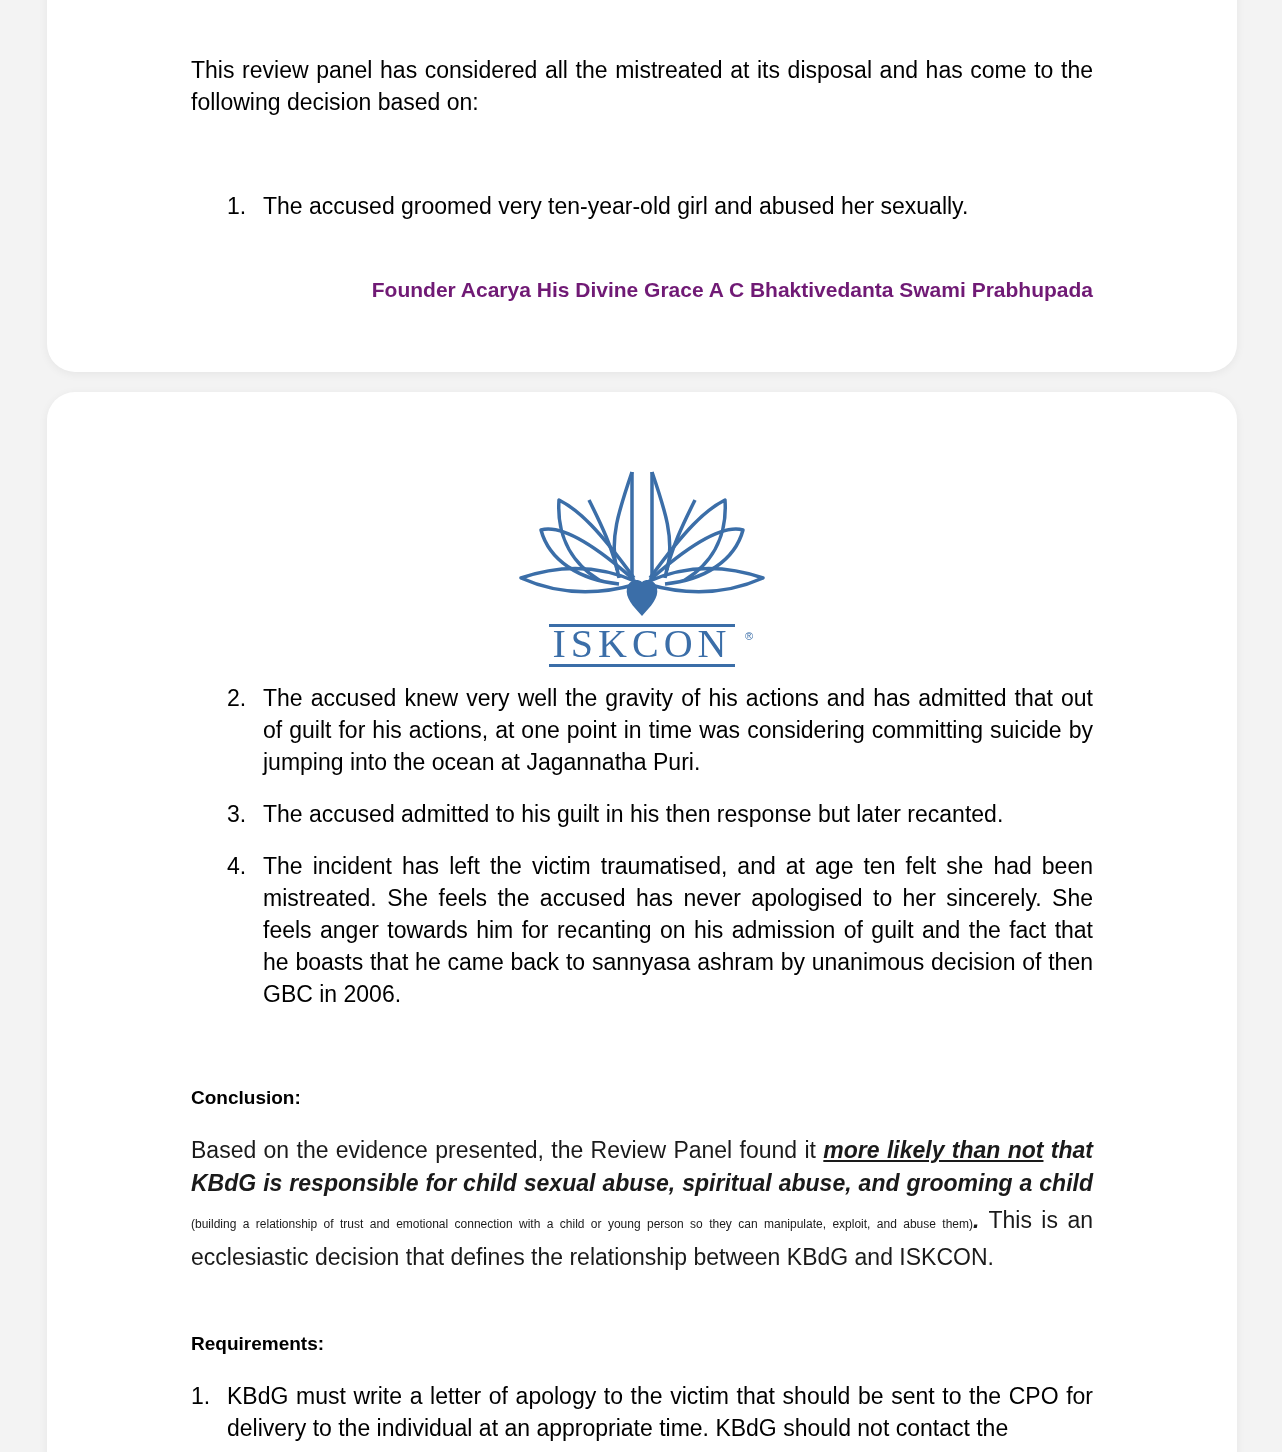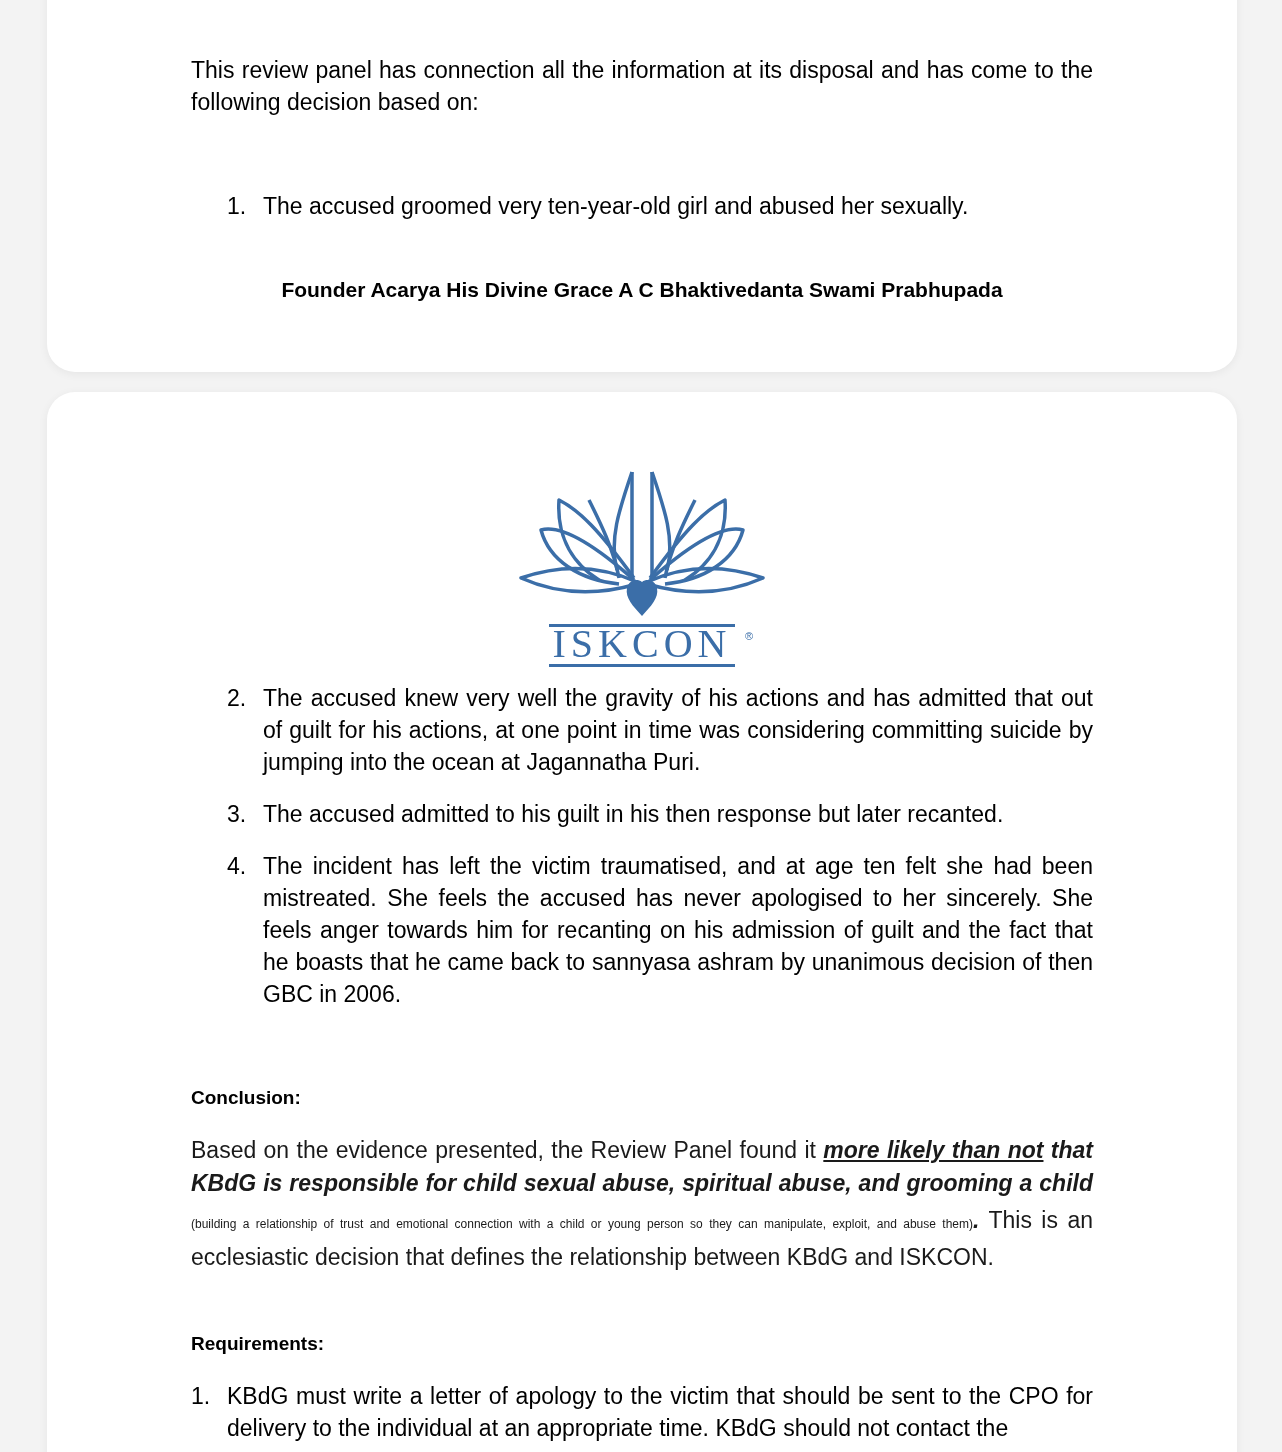--- a/index.html
+++ b/index.html
@@ -19,34 +19,34 @@
   #page1 { top:-40px; height:412px; }
   #page2 { top:392px; height:1200px; }
   .content { position:absolute; left:144px; width:902px; }
   p, li { font-size:23px; line-height:32px; margin:0; }
   .justify { text-align:justify; }
   ol { margin:0; padding:0; list-style:none; }
   .item { display:flex; }
   .num { width:36px; flex:none; text-align:left; }
   .itext { flex:1; text-align:justify; }
   .founder {
-    color:#000000; font-weight:bold; font-size:21px; text-align:center;
+    color:#701a75; font-weight:bold; font-size:21px; text-align:right;
   }
   h3 { font-size:19px; font-weight:bold; margin:0; line-height:32px; }
   .bu { font-weight:bold; font-style:italic; text-decoration:underline; }
   .bi { font-weight:bold; font-style:italic; }
   .small-i { font-size:12px; }
   .logo { position:absolute; left:472px; top:78px; width:246px; height:200px; }
 </style>
 </head>
 <body>
 
 <div class="page" id="page1">
   <div class="content" style="top:94px;">
-    <p class="justify">This review panel has connection all the information at its disposal and has come to the following decision based on:</p>
+    <p class="justify">This review panel has considered all the mistreated at its disposal and has come to the following decision based on:</p>
     <ol style="margin-top:72px; margin-left:36px;">
       <li class="item">
         <span class="num">1.</span>
         <span class="itext">The accused groomed very ten-year-old girl and abused her sexually.</span>
       </li>
     </ol>
     <p class="founder" style="margin-top:52px;">Founder Acarya His Divine Grace A C Bhaktivedanta Swami Prabhupada</p>
   </div>
 </div>
 

